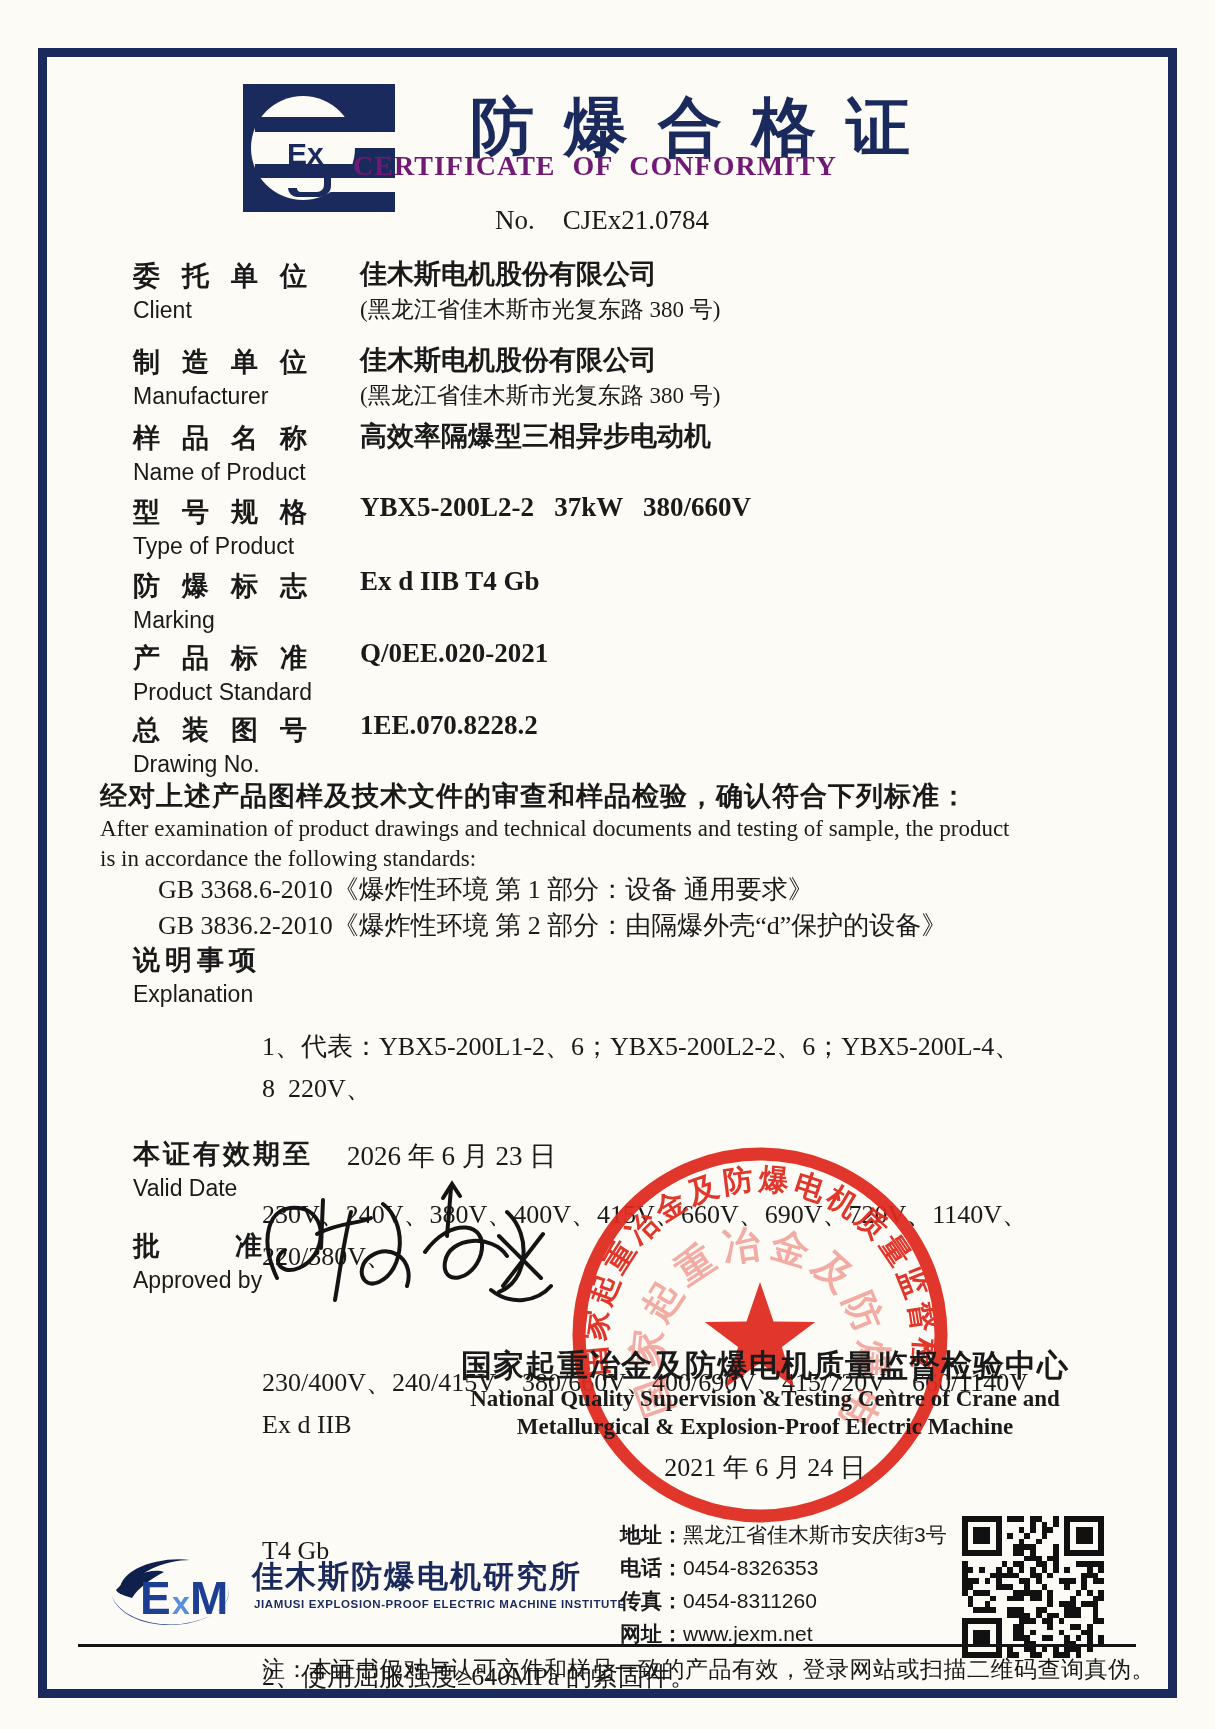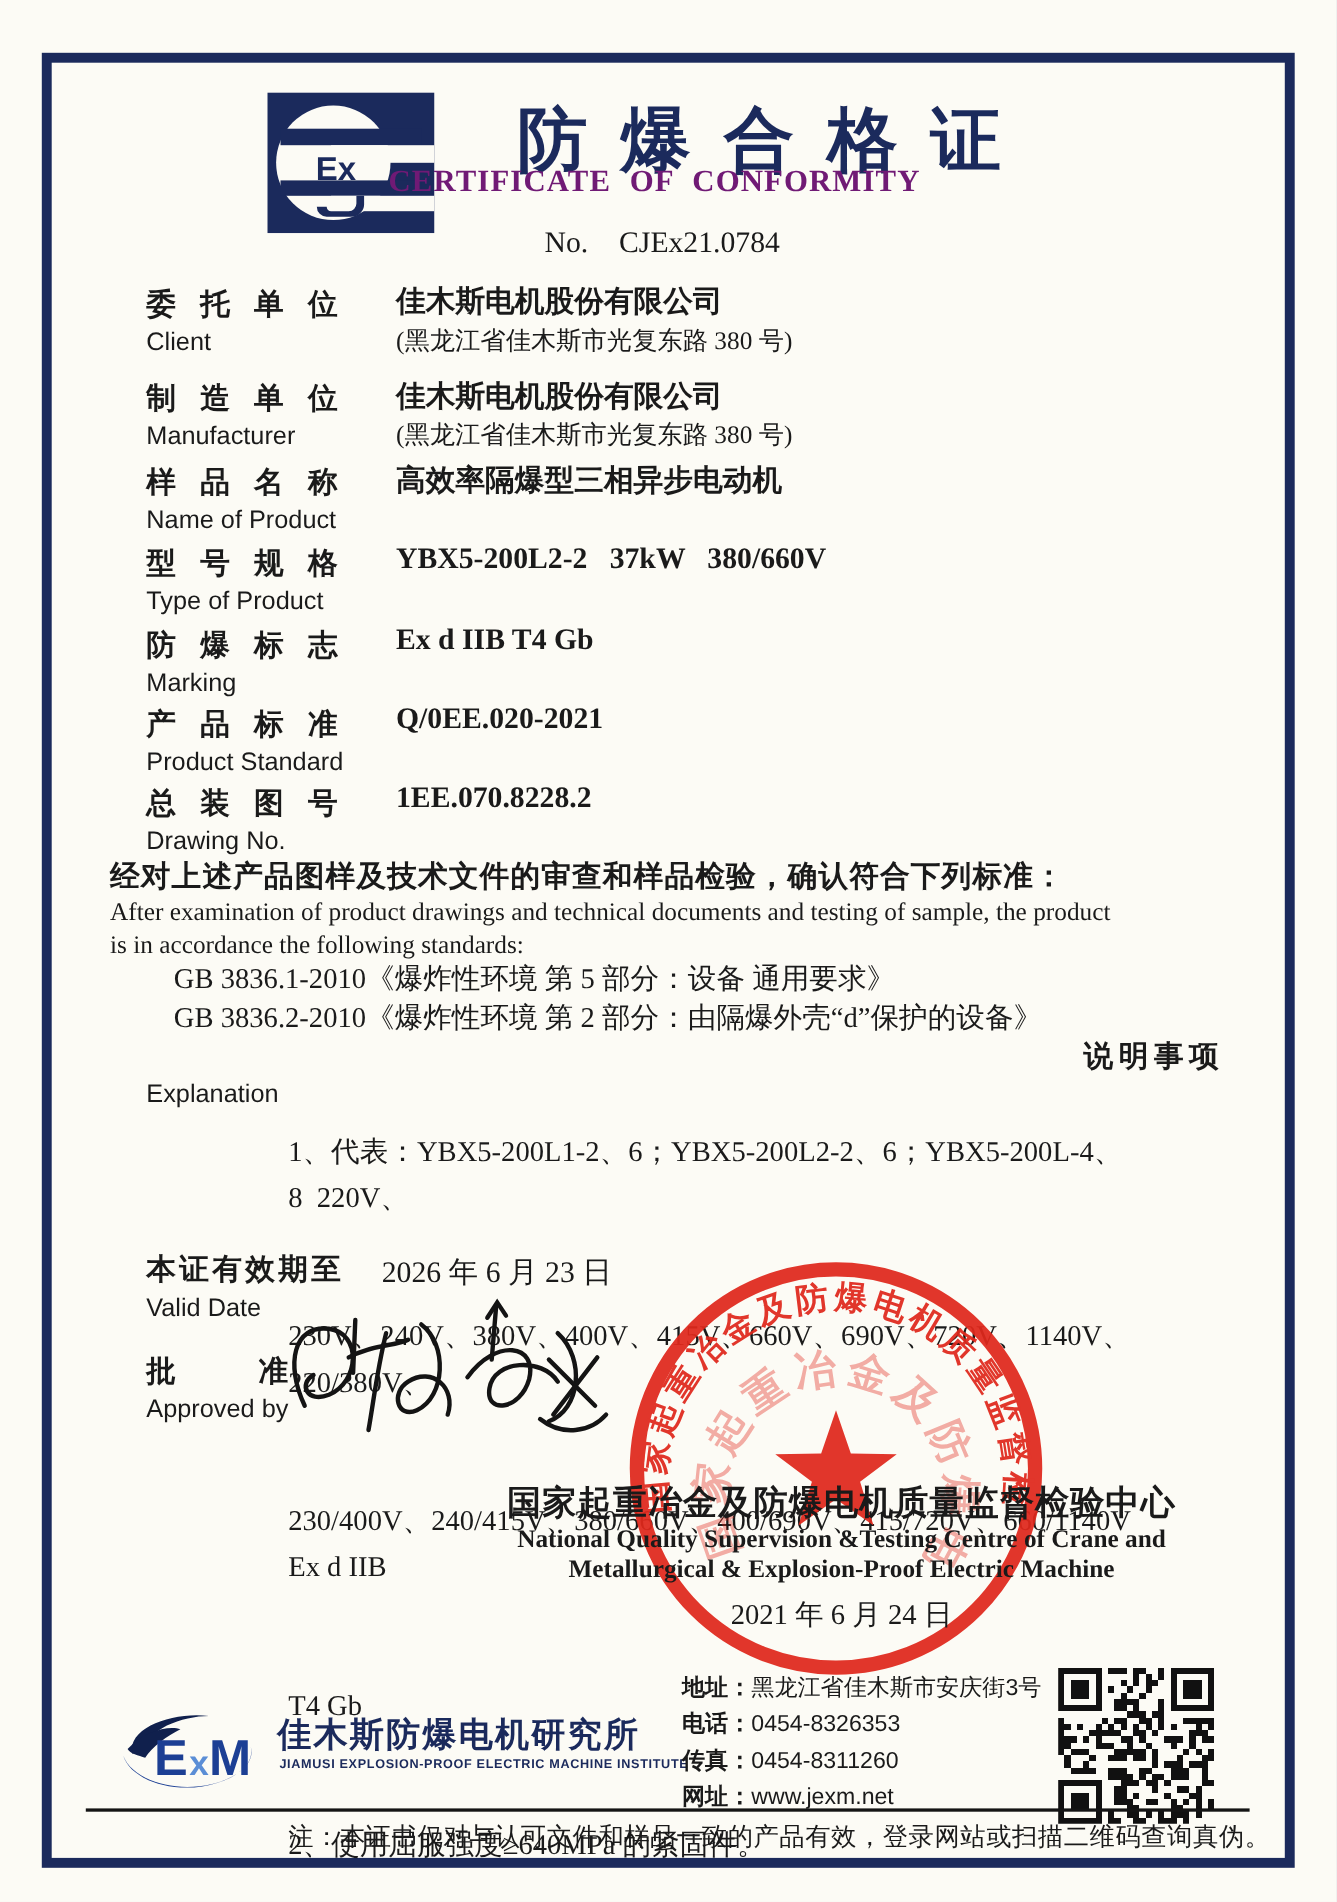--- a/index.html
+++ b/index.html
@@ -13,21 +13,21 @@
   .title-cn{left:250px;top:84px;width:690px;text-align:right;font-size:64px;font-weight:bold;
             color:#1b2a5c;letter-spacing:30px;font-family:"Liberation Serif",serif;white-space:nowrap;}
   .title-en{left:300px;top:150px;width:590px;text-align:center;font-size:28px;font-weight:bold;
             color:#701a75;letter-spacing:1px;word-spacing:9px;font-family:"Liberation Serif",serif;}
   .cert-no{left:312px;top:205px;width:580px;text-align:center;font-size:27px;
            font-family:"Liberation Serif",serif;}
   .cert-no .no-label{margin-right:28px;}
   
   .row{position:absolute;left:108px;width:980px;margin-left:25px;}
   .lcn{font-size:27px;font-weight:bold;letter-spacing:22px;white-space:nowrap;display:block;}
-  .lcn.tight{letter-spacing:5px;text-align:right;}
+  .lcn.tight{letter-spacing:5px;}
   .lcn.wide2{letter-spacing:75px;}
   .lcn.med{letter-spacing:3px;}
   .len{font-size:23px;font-family:Liberation Sans, sans-serif;display:block;margin-top:3px;}
   .val{position:absolute;left:227px;top:-2px;white-space:pre;}
   .val-cn{font-size:27px;font-weight:bold;}
   .val-en{font-size:27px;font-weight:bold;font-family:"Liberation Serif",serif;}
   .sub{position:absolute;left:227px;top:36px;font-size:23px;font-family:Liberation Serif, serif;white-space:pre;}
   
   .stmt-cn{left:100px;top:778px;width:1010px;font-size:27px;font-weight:bold;letter-spacing:1px;}
   .stmt-en{left:100px;top:814px;width:1010px;font-size:23px;font-family:"Liberation Serif",serif;line-height:30px;}
@@ -108,21 +108,21 @@
     <span class="lcn">总装图号</span>
     <span class="len">Drawing No.</span>
     <span class="val val-en">1EE.070.8228.2</span>
   </div>
 
   <div class="abs stmt-cn">经对上述产品图样及技术文件的审查和样品检验，确认符合下列标准：</div>
   <div class="abs stmt-en">
     <div>After examination of product drawings and technical documents and testing of sample, the product</div>
     <div>is in accordance the following standards:</div>
   </div>
-  <div class="abs std" style="top:872px">GB 3836.1-2010《爆炸性环境 第 5 部分：设备 通用要求》</div>
+  <div class="abs std" style="top:872px">GB 3368.6-2010《爆炸性环境 第 1 部分：设备 通用要求》</div>
   <div class="abs std" style="top:908px">GB 3836.2-2010《爆炸性环境 第 2 部分：由隔爆外壳“d”保护的设备》</div>
 
   <div class="row" style="top:942px">
     <span class="lcn tight">说明事项</span>
     <span class="len">Explanation</span>
   </div>
   <div class="abs expl-lines">
     <div>1、代表：YBX5-200L1-2、6；YBX5-200L2-2、6；YBX5-200L-4、8  220V、</div>
     <div>230V、240V、380V、400V、415V、660V、690V、720V、1140V、220/380V、</div>
     <div>230/400V、240/415V、380/660V、400/690V、415/720V、660/1140V   Ex d IIB</div>

